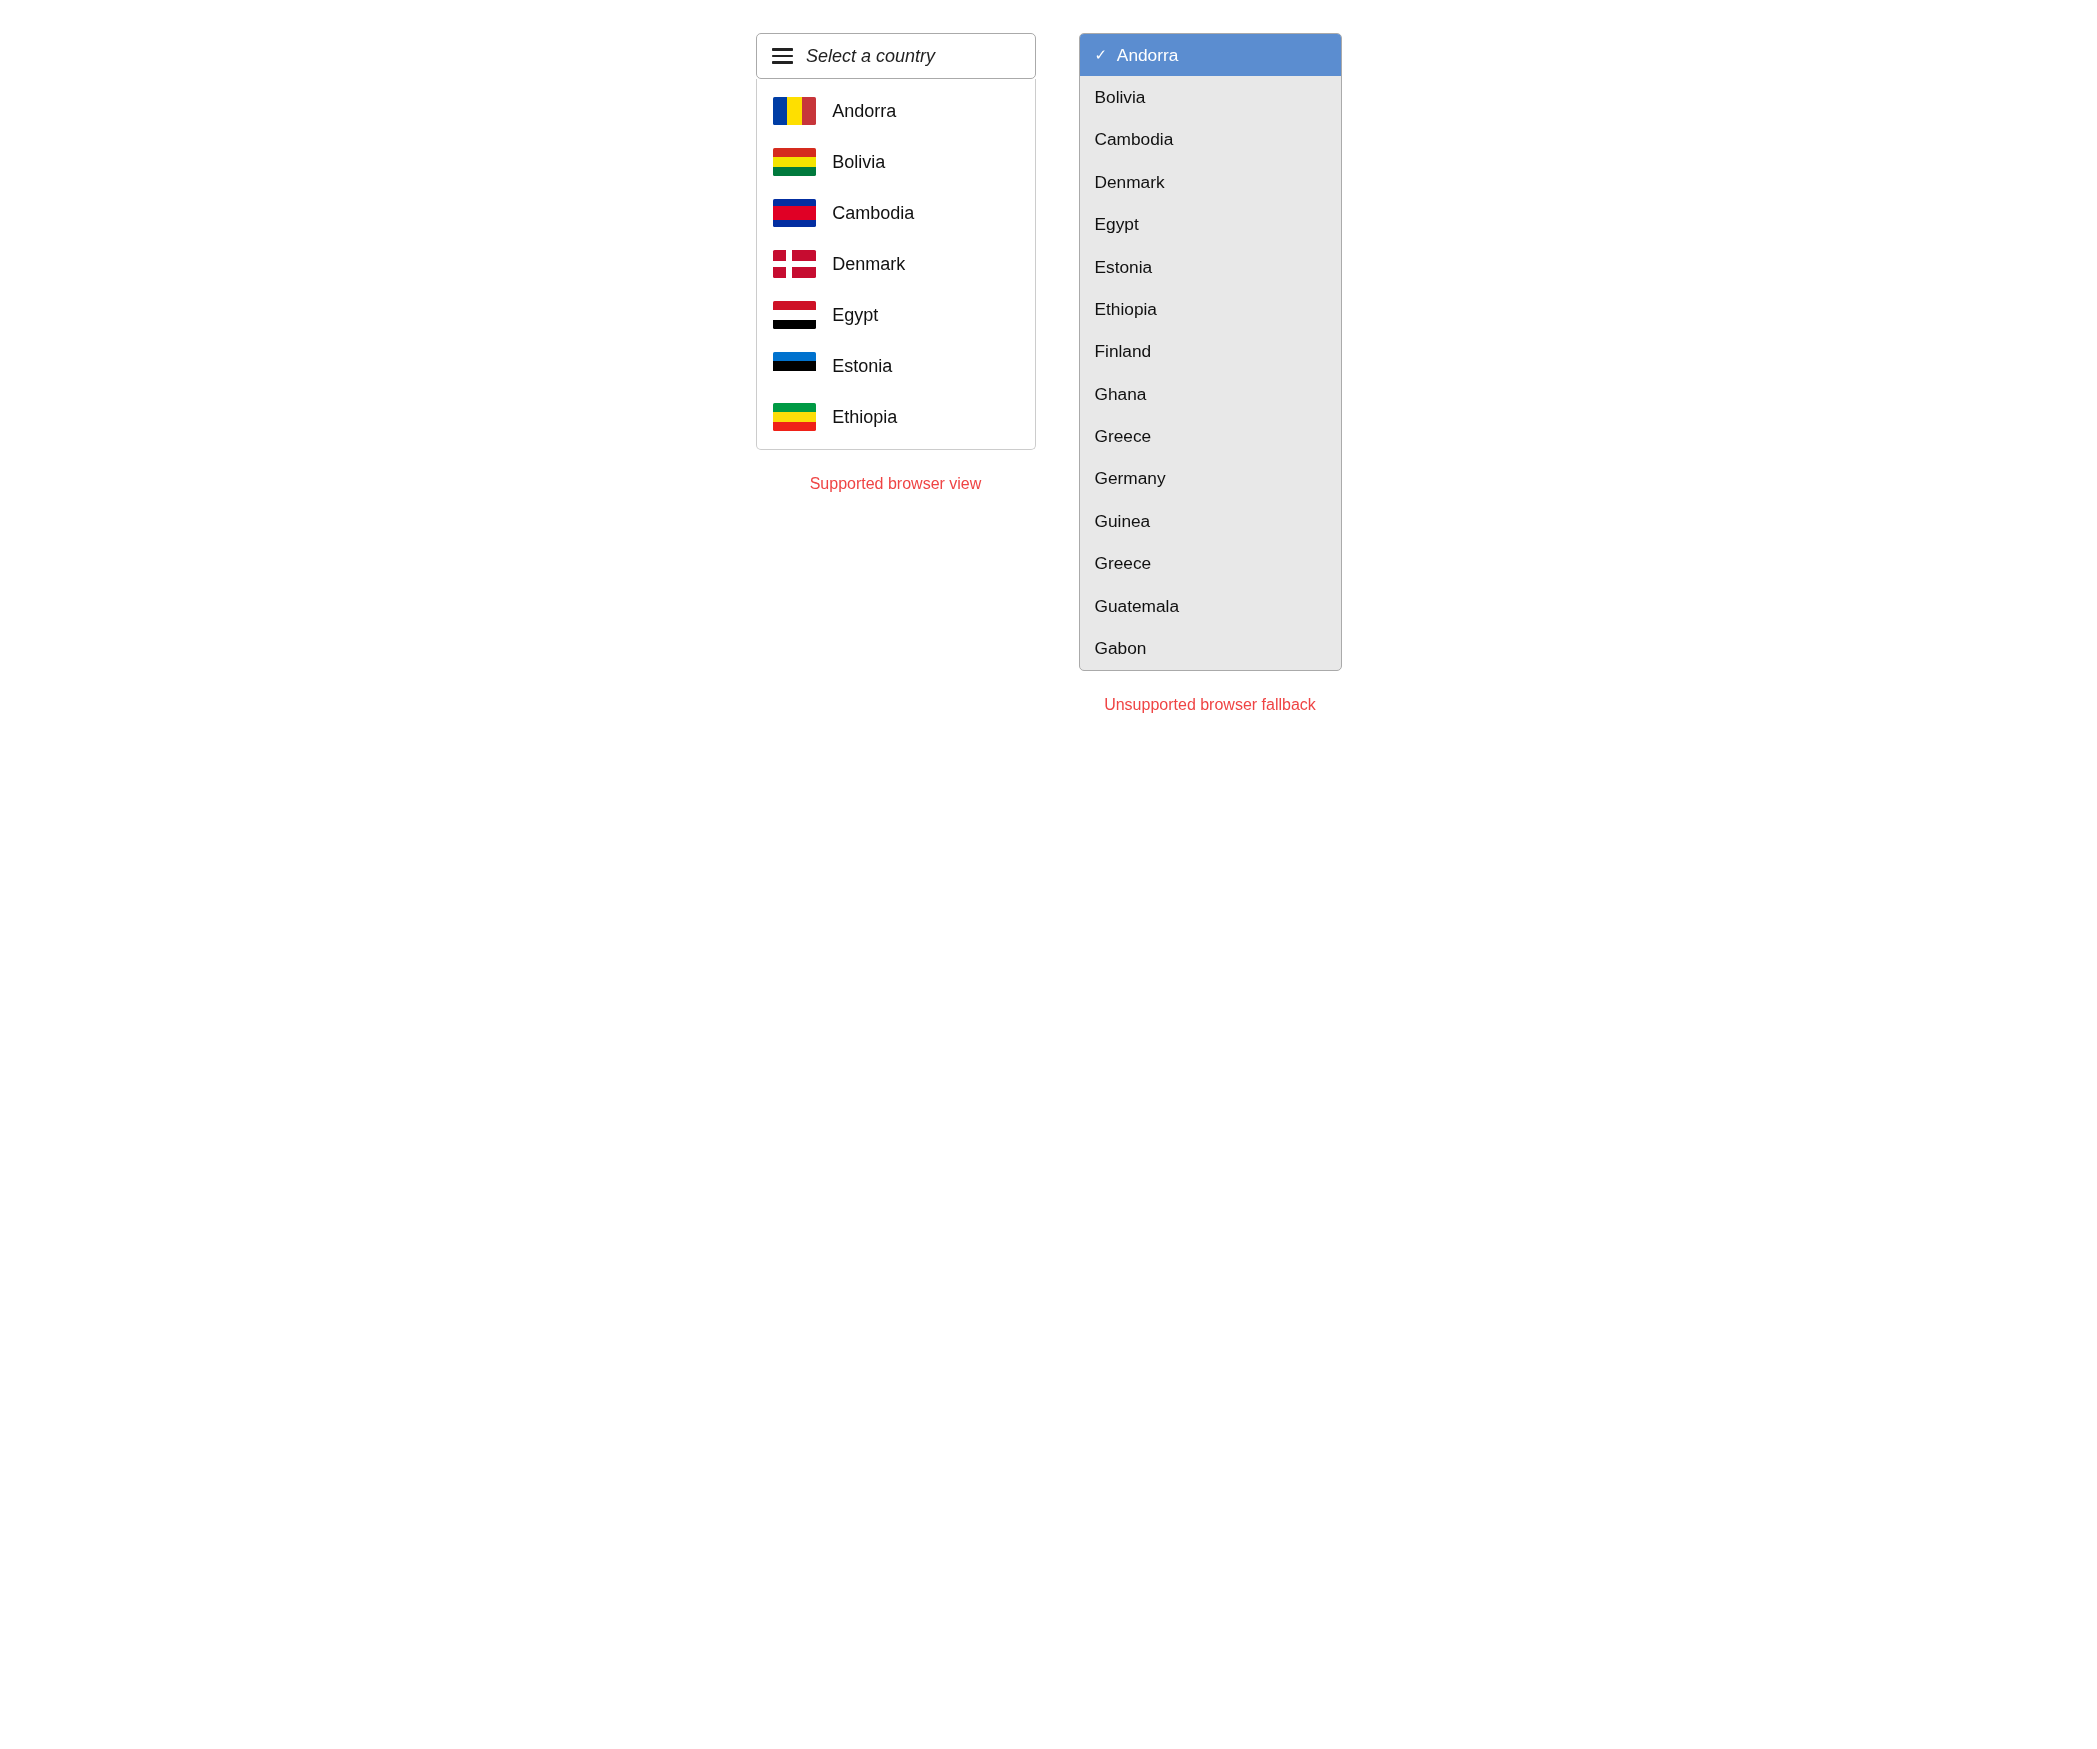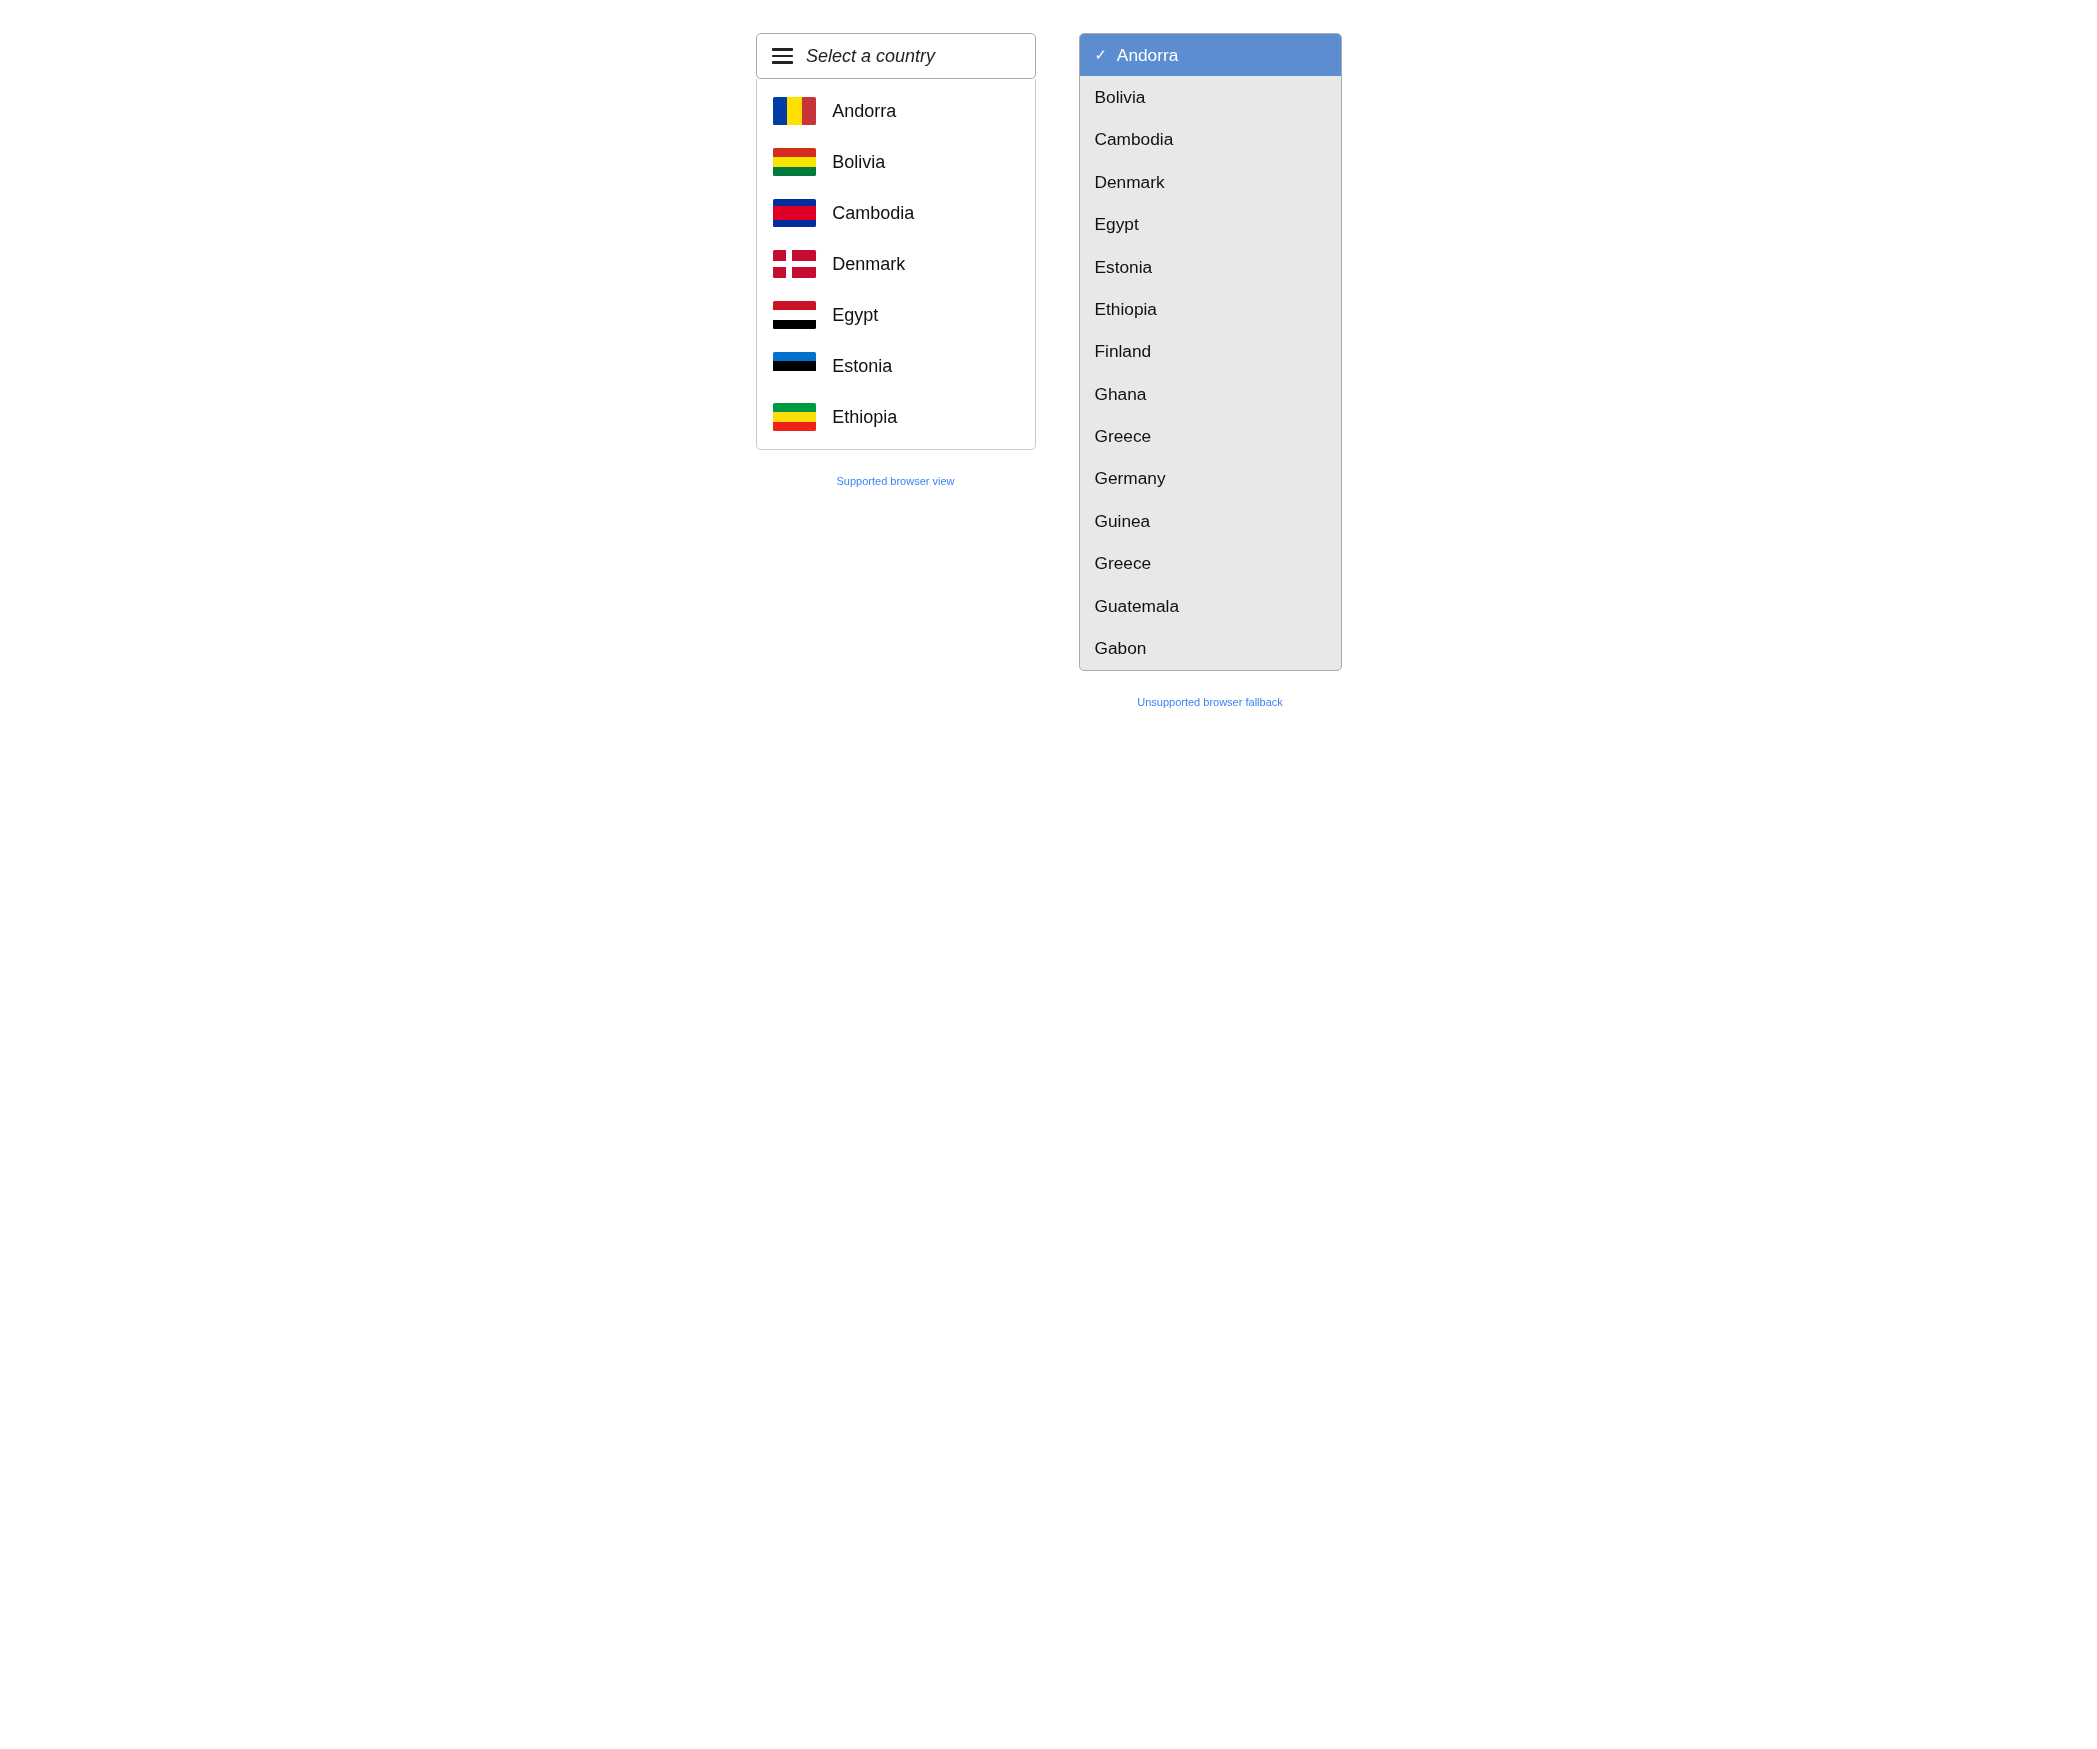--- a/index.html
+++ b/index.html
@@ -166,22 +166,22 @@
     .flag-estonia .stripe2 { background: #000000; flex: 1; }
     .flag-estonia .stripe3 { background: #FFFFFF; flex: 1; }
 
     
     .flag-ethiopia .stripe1 { background: #009A44; flex: 1; }
     .flag-ethiopia .stripe2 { background: #FCDD09; flex: 1; }
     .flag-ethiopia .stripe3 { background: #EF2118; flex: 1; }
 
     .panel-label {
       margin-top: 25px;
-      font-size: 11px;
-      color: #3b82f6;
+      font-size: 16px;
+      color: #ef4444;
       text-align: left;
     }
 
     
     .right-panel {
       display: flex;
       flex-direction: column;
       align-items: center;
     }
 

